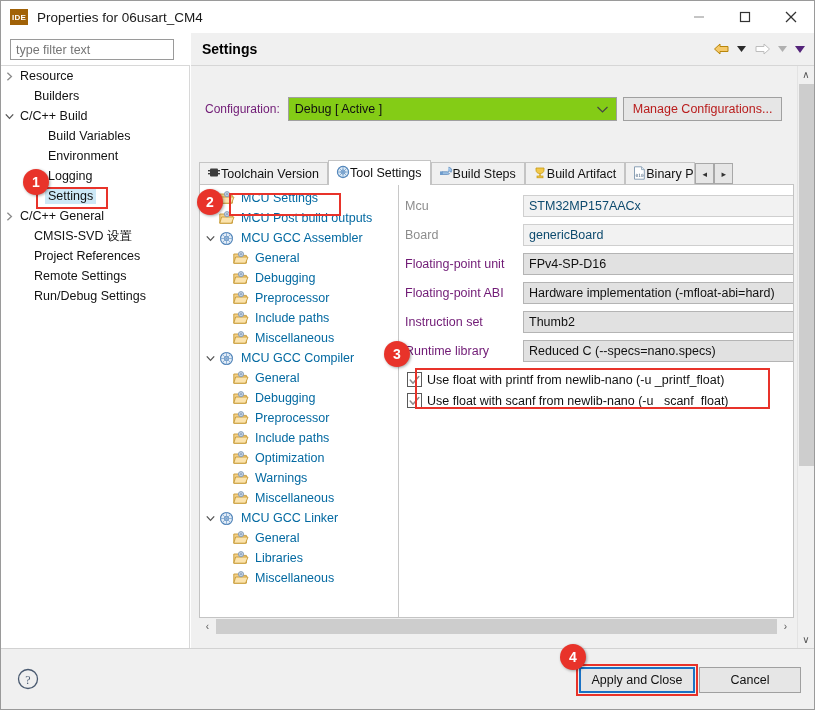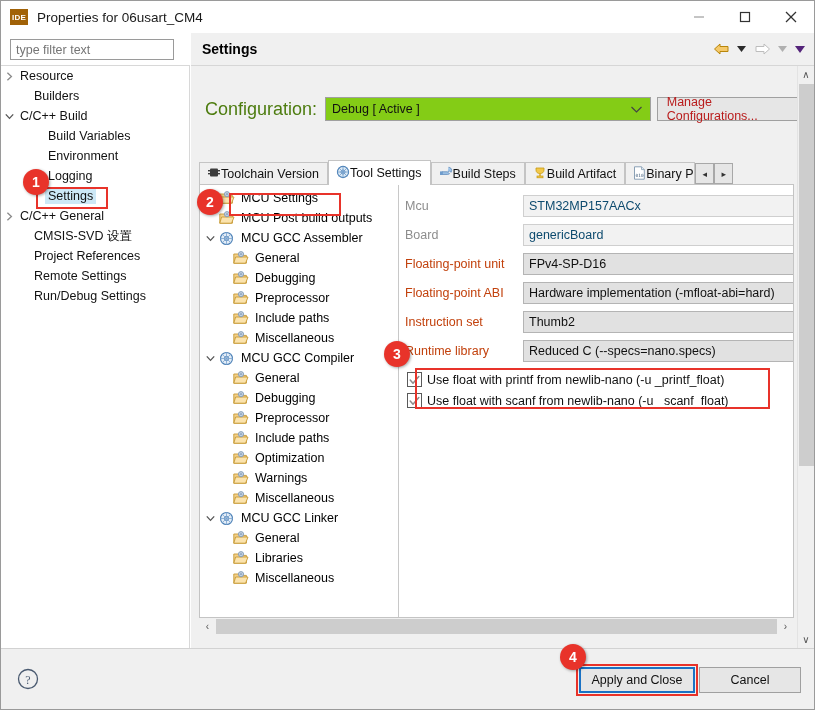--- a/index.html
+++ b/index.html
@@ -160,21 +160,21 @@
     background: #f0f0f0;
     box-sizing: border-box;
     overflow: hidden;
   }
   .config-row {
     position: absolute;
     left: 14px; top: 31px;
     display: flex;
     align-items: center;
   }
-  .config-label { font-size: 18px; color: #4d7c0f; }
+  .config-label { font-size: 12px; color: #701a75; }
   .config-combo {
     margin-left: 8px;
     width: 329px; height: 24px;
     border: 1px solid #a0a0a0;
     background: #84cc16;
     display: flex;
     align-items: center;
     box-sizing: border-box;
   }
   .config-combo .val {
@@ -265,21 +265,21 @@
     border-right: 1px solid #c8c8c8;
     box-sizing: border-box;
     padding-top: 3px;
     overflow: hidden;
   }
   .mcu-item {
     height: 20px;
     display: flex;
     align-items: center;
     font-size: 12.5px;
-    color: #000000;
+    color: #0369a1;
     white-space: nowrap;
   }
   .mcu-twisty {
     width: 16px;
     display: flex;
     align-items: center;
     justify-content: center;
     color: #555;
     flex: none;
   }
@@ -303,21 +303,21 @@
   .field-row {
     height: 29px;
     display: flex;
     align-items: center;
     padding-left: 6px;
   }
   .field-label {
     width: 118px;
     flex: none;
     font-size: 12.5px;
-    color: #c2410c;
+    color: #701a75;
   }
   .field-label.dim { color: #8d8d8d; }
   .field-box {
     flex: 1;
     height: 22px;
     margin-right: -5px;
     border: 1px solid #b4b4b4;
     box-sizing: border-box;
     background: #e1e1e1;
     display: flex;

